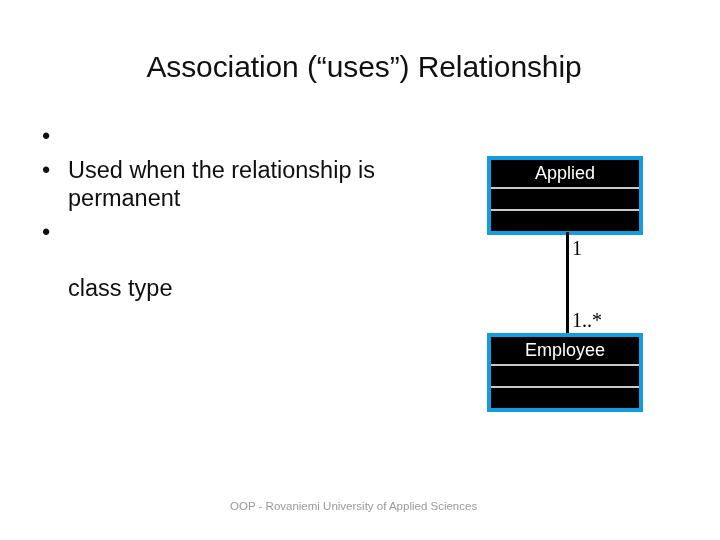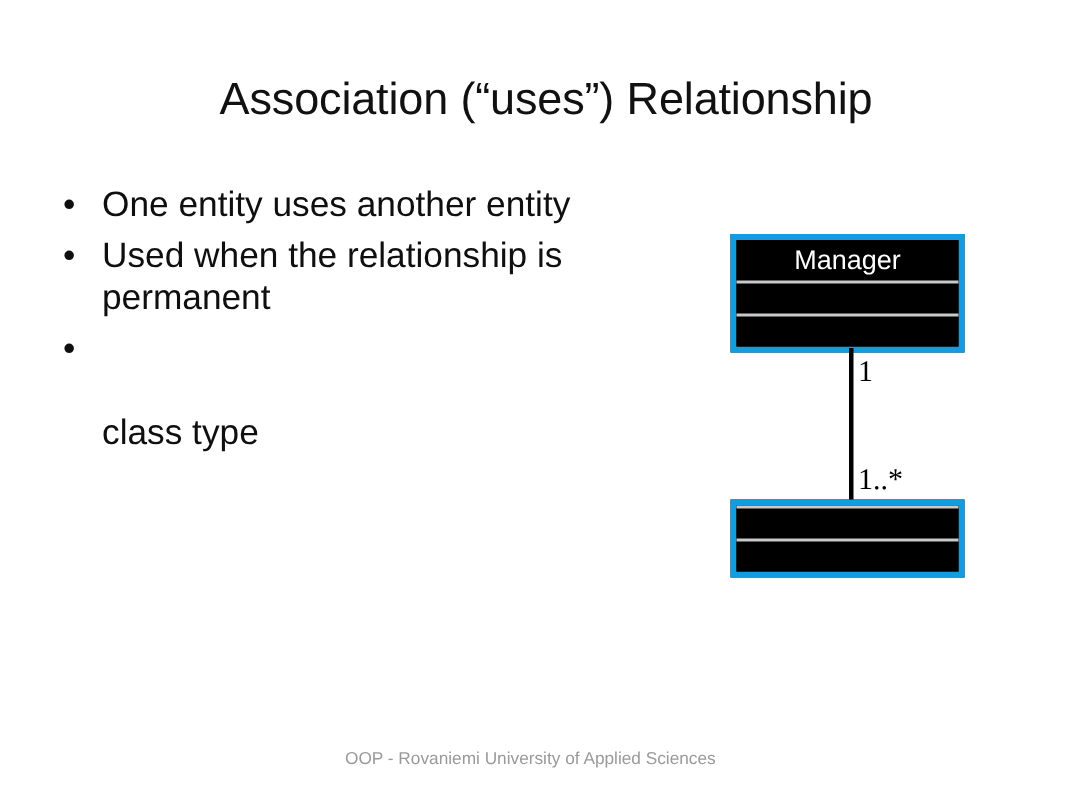--- a/index.html
+++ b/index.html
@@ -128,53 +128,54 @@
 <body>
 
 <div class="slide">
 
   <div class="slide-title">Association (“uses”) Relationship</div>
 
   <ul class="bullets">
 
     <li class="bullet">
       <span class="dot">•</span>
-      <span>One entity uses another entity</span><br>
+      <br>
     </li>
 
     <li class="bullet">
       <span class="dot">•</span>
       <span>Used when the relationship is</span><br>
       <span>permanent</span>
     </li>
 
     <li class="bullet">
       <span class="dot">•</span>
       <br>
       <br>
       <span>class type</span>
     </li>
 
   </ul>
 
   <div class="uml">
 
     <div class="uml-class manager">
-      <div class="uml-name">Manager</div>
+      <div class="uml-name">Applied</div>
       <div class="uml-compartment"></div>
       <div class="uml-compartment"></div>
     </div>
 
     <div class="connector"></div>
 
     <div class="mult top">1</div>
 
     <div class="mult bottom">1..*</div>
 
     <div class="uml-class employee">
+      <div class="uml-name">Employee</div>
       <div class="uml-compartment"></div>
       <div class="uml-compartment"></div>
     </div>
 
   </div>
 
   <div class="footer">OOP - Rovaniemi University of Applied Sciences</div>
 
 </div>
 

